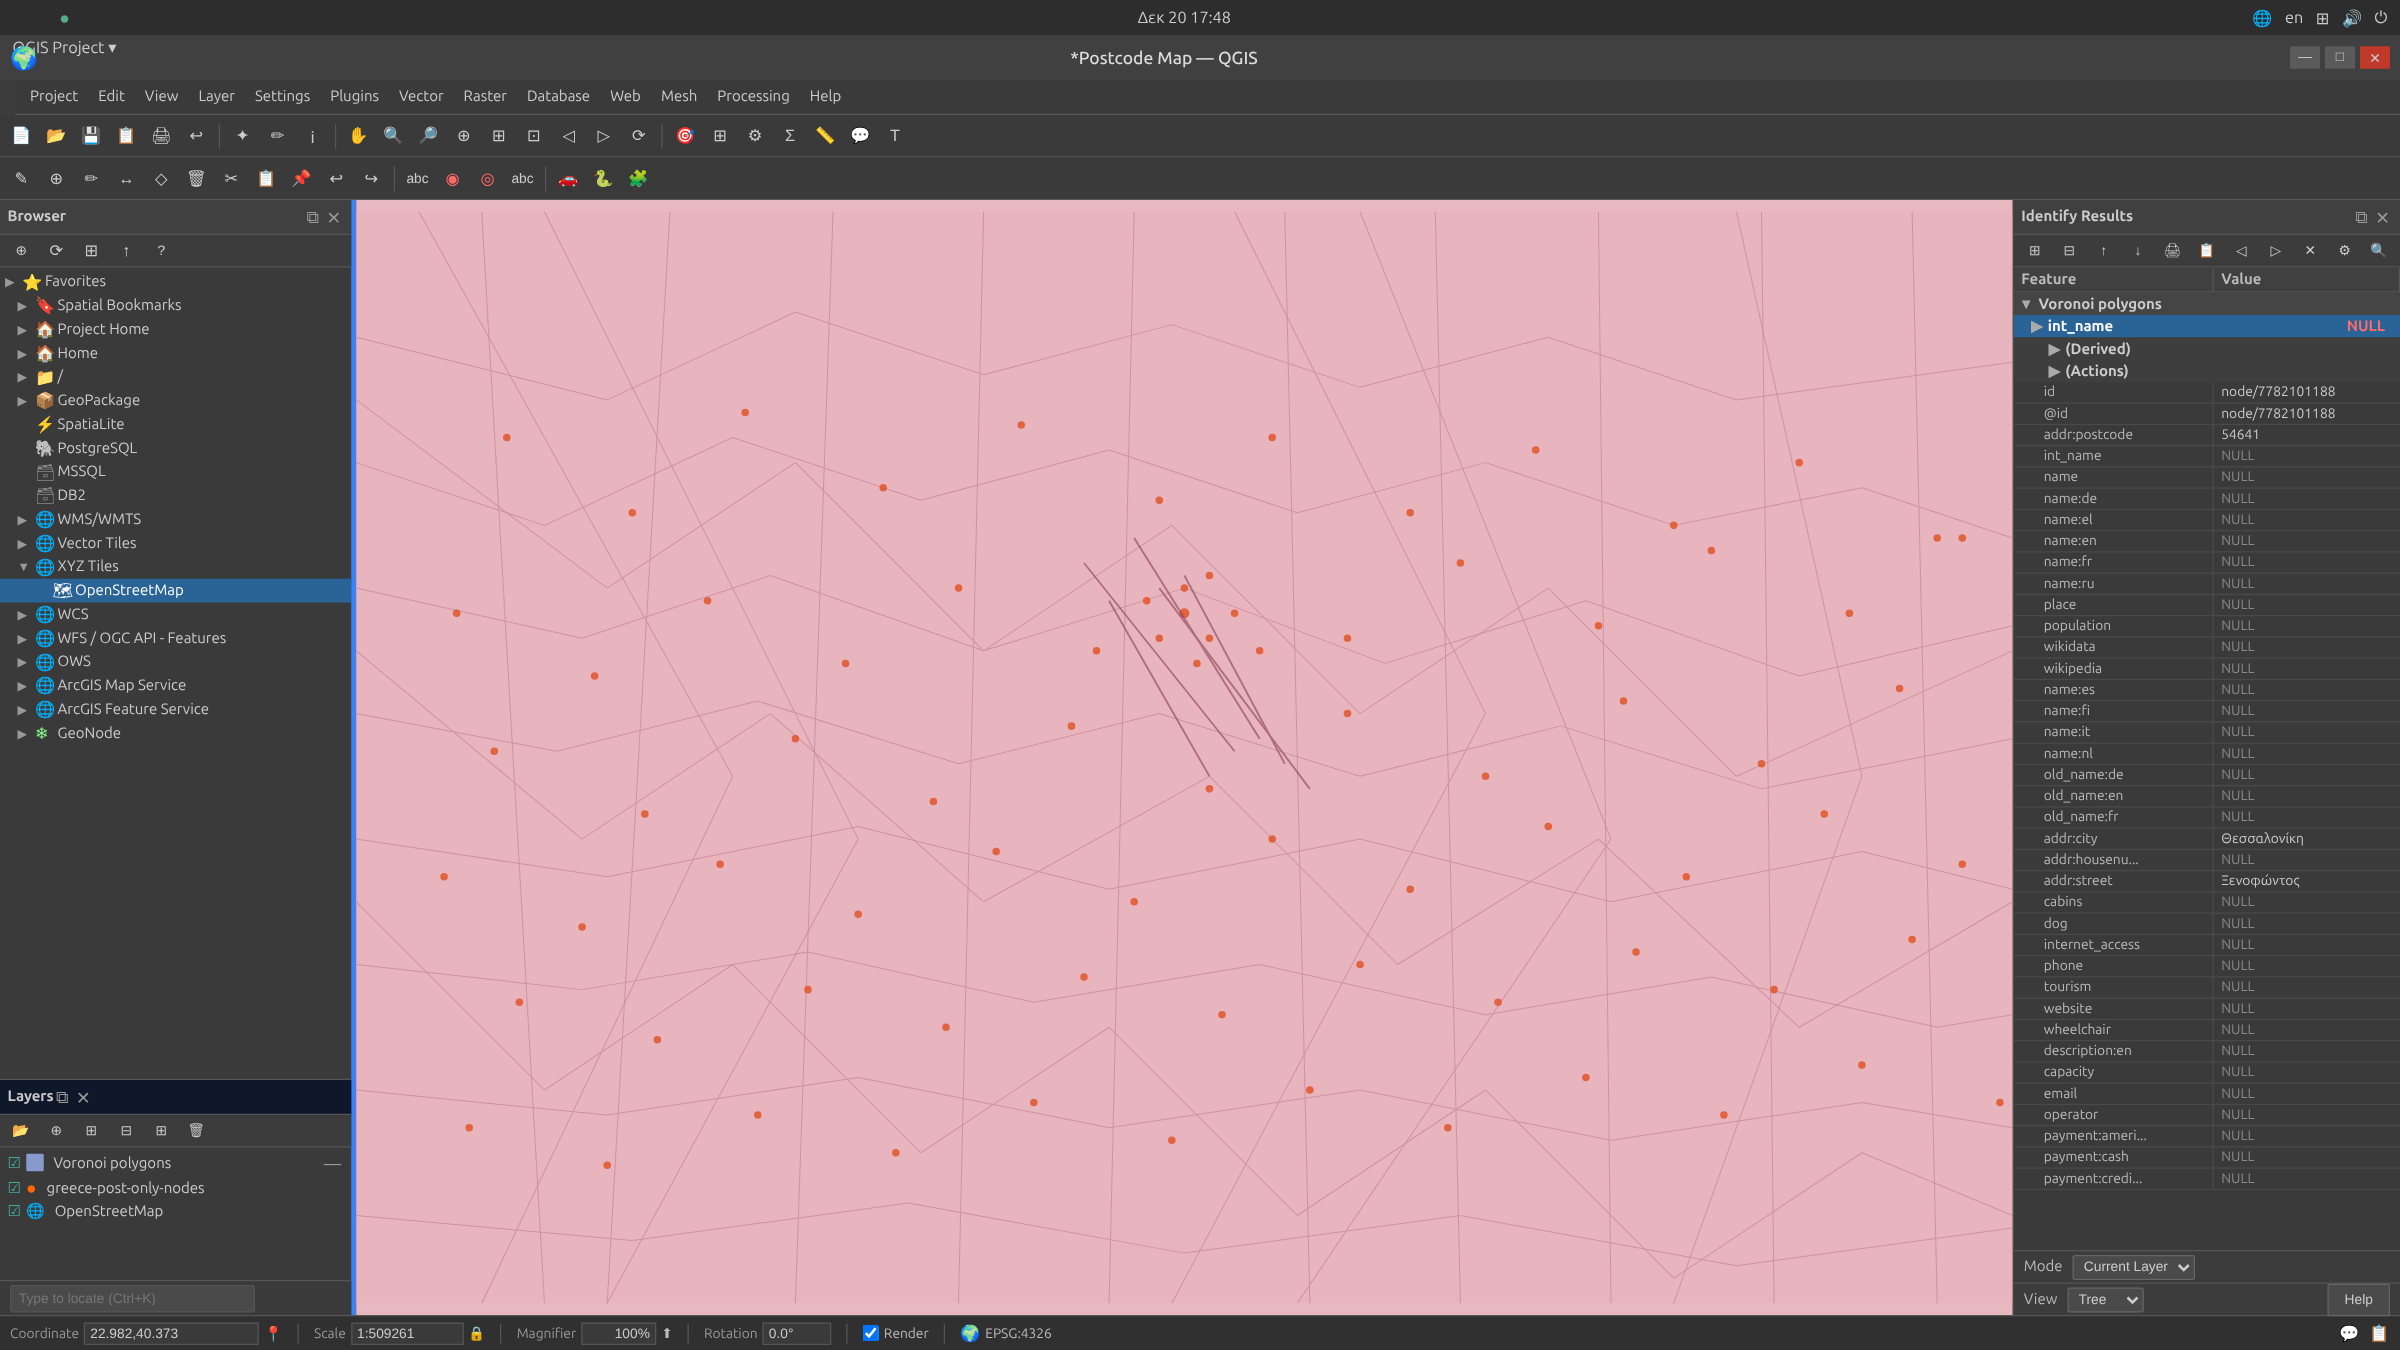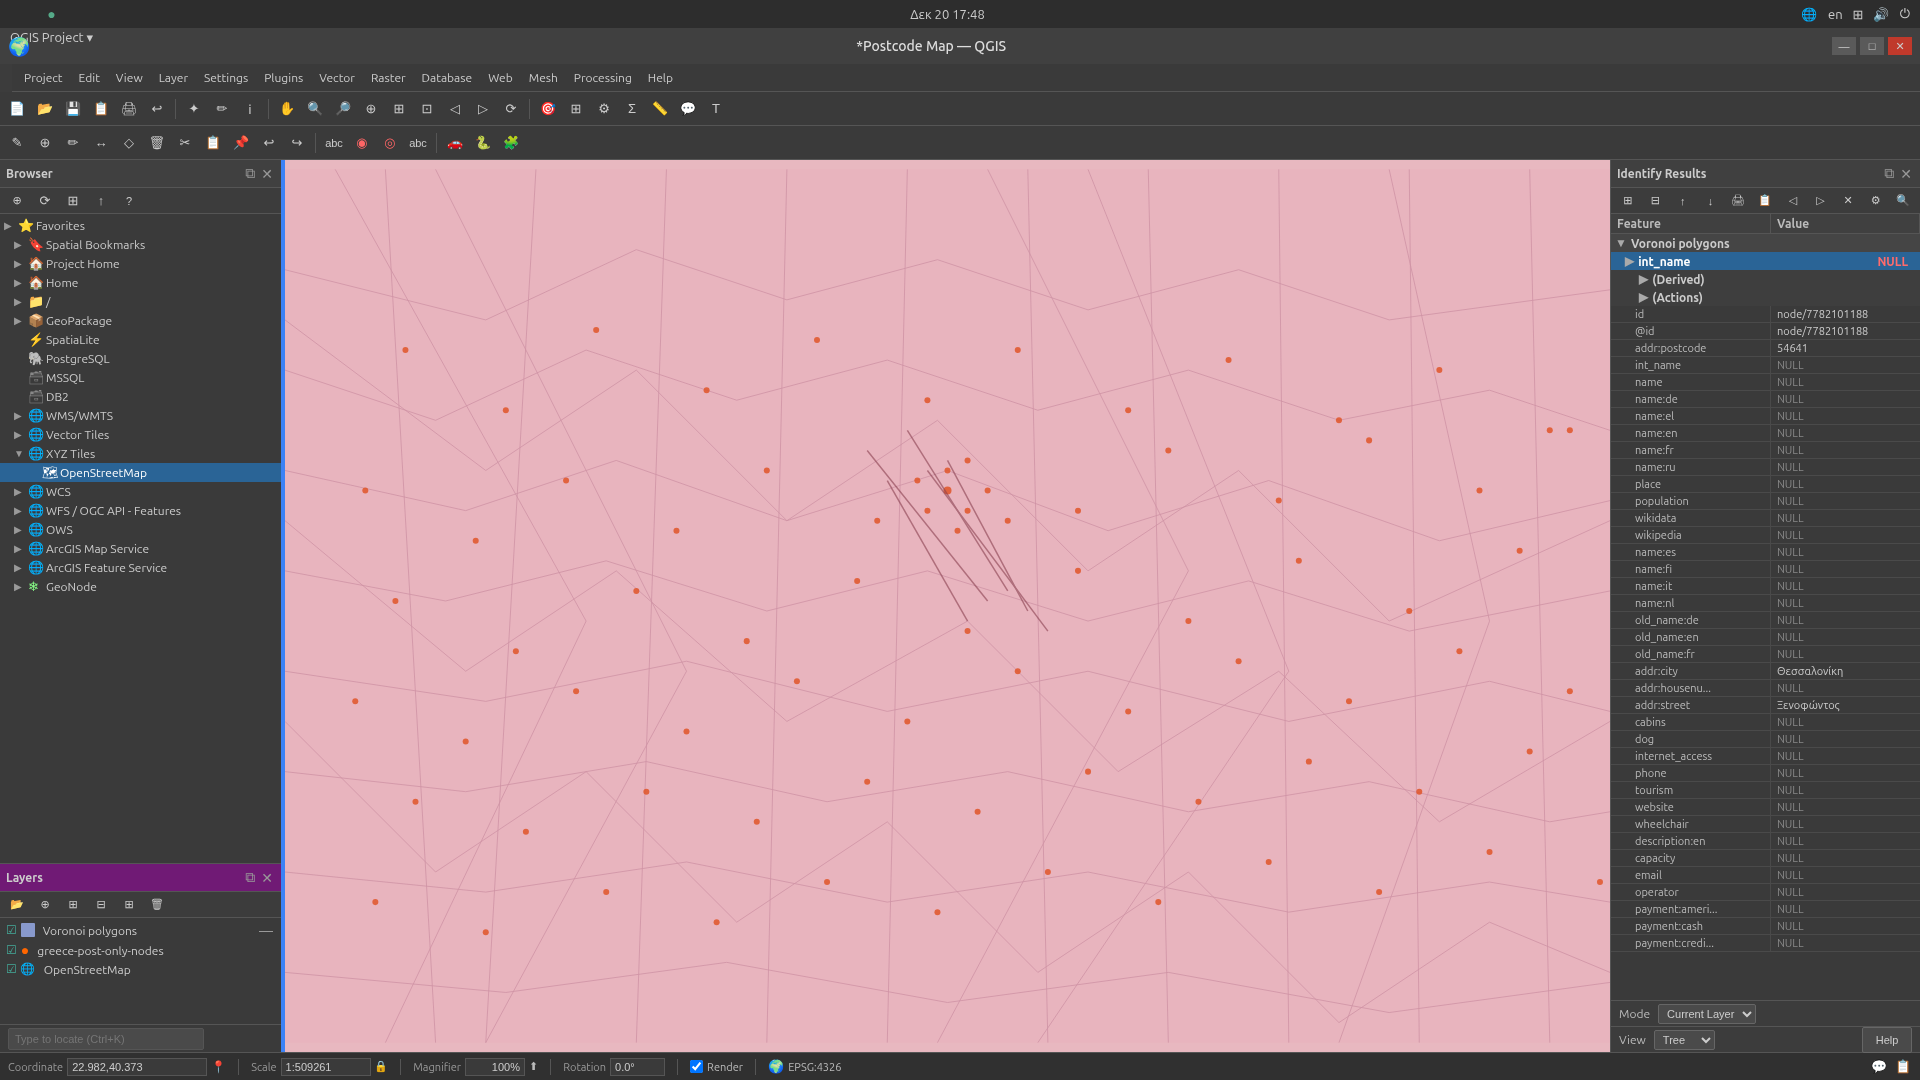--- a/index.html
+++ b/index.html
@@ -40,21 +40,21 @@
     .tree-item { display: flex; align-items: center; padding: 2px 4px; cursor: pointer; color: #ccc; font-size: 12px; }
     .tree-item.selected { background: #2a6496; color: #fff; }
     .tree-arrow { width: 14px; display: inline-block; color: #999; font-size: 10px; }
     .tree-icon { width: 18px; display: inline-block; font-size: 13px; }
     .tree-label { flex: 1; }
     .tree-indent-1 { padding-left: 14px; }
     .tree-indent-2 { padding-left: 28px; }
     
     
     #layers-panel { height: 160px; display: flex; flex-direction: column; }
-    #layers-header { background: #701a75; height: 28px; display: flex; align-items: center; padding: 0 6px; font-size: 12px; font-weight: bold; color: #ccc; border-bottom: 1px solid #555; justify-content: space-between; }
+    #layers-header { background: #0f172a; height: 28px; display: flex; align-items: center; padding: 0 6px; font-size: 12px; font-weight: bold; color: #ccc; border-bottom: 1px solid #555; }
     #layers-toolbar { background: #3c3c3c; height: 26px; display: flex; align-items: center; padding: 0 4px; gap: 2px; border-bottom: 1px solid #555; }
     #layers-content { flex: 1; overflow-y: auto; padding: 2px 0; }
     .layer-item { display: flex; align-items: center; padding: 2px 6px; cursor: pointer; color: #ccc; font-size: 12px; gap: 4px; }
     
     
     #map-area { flex: 1; position: relative; overflow: hidden; background: #e8b8c0; }
     
     
     #map-svg { position: absolute; top: 0; left: 0; width: 100%; height: 100%; }
     

